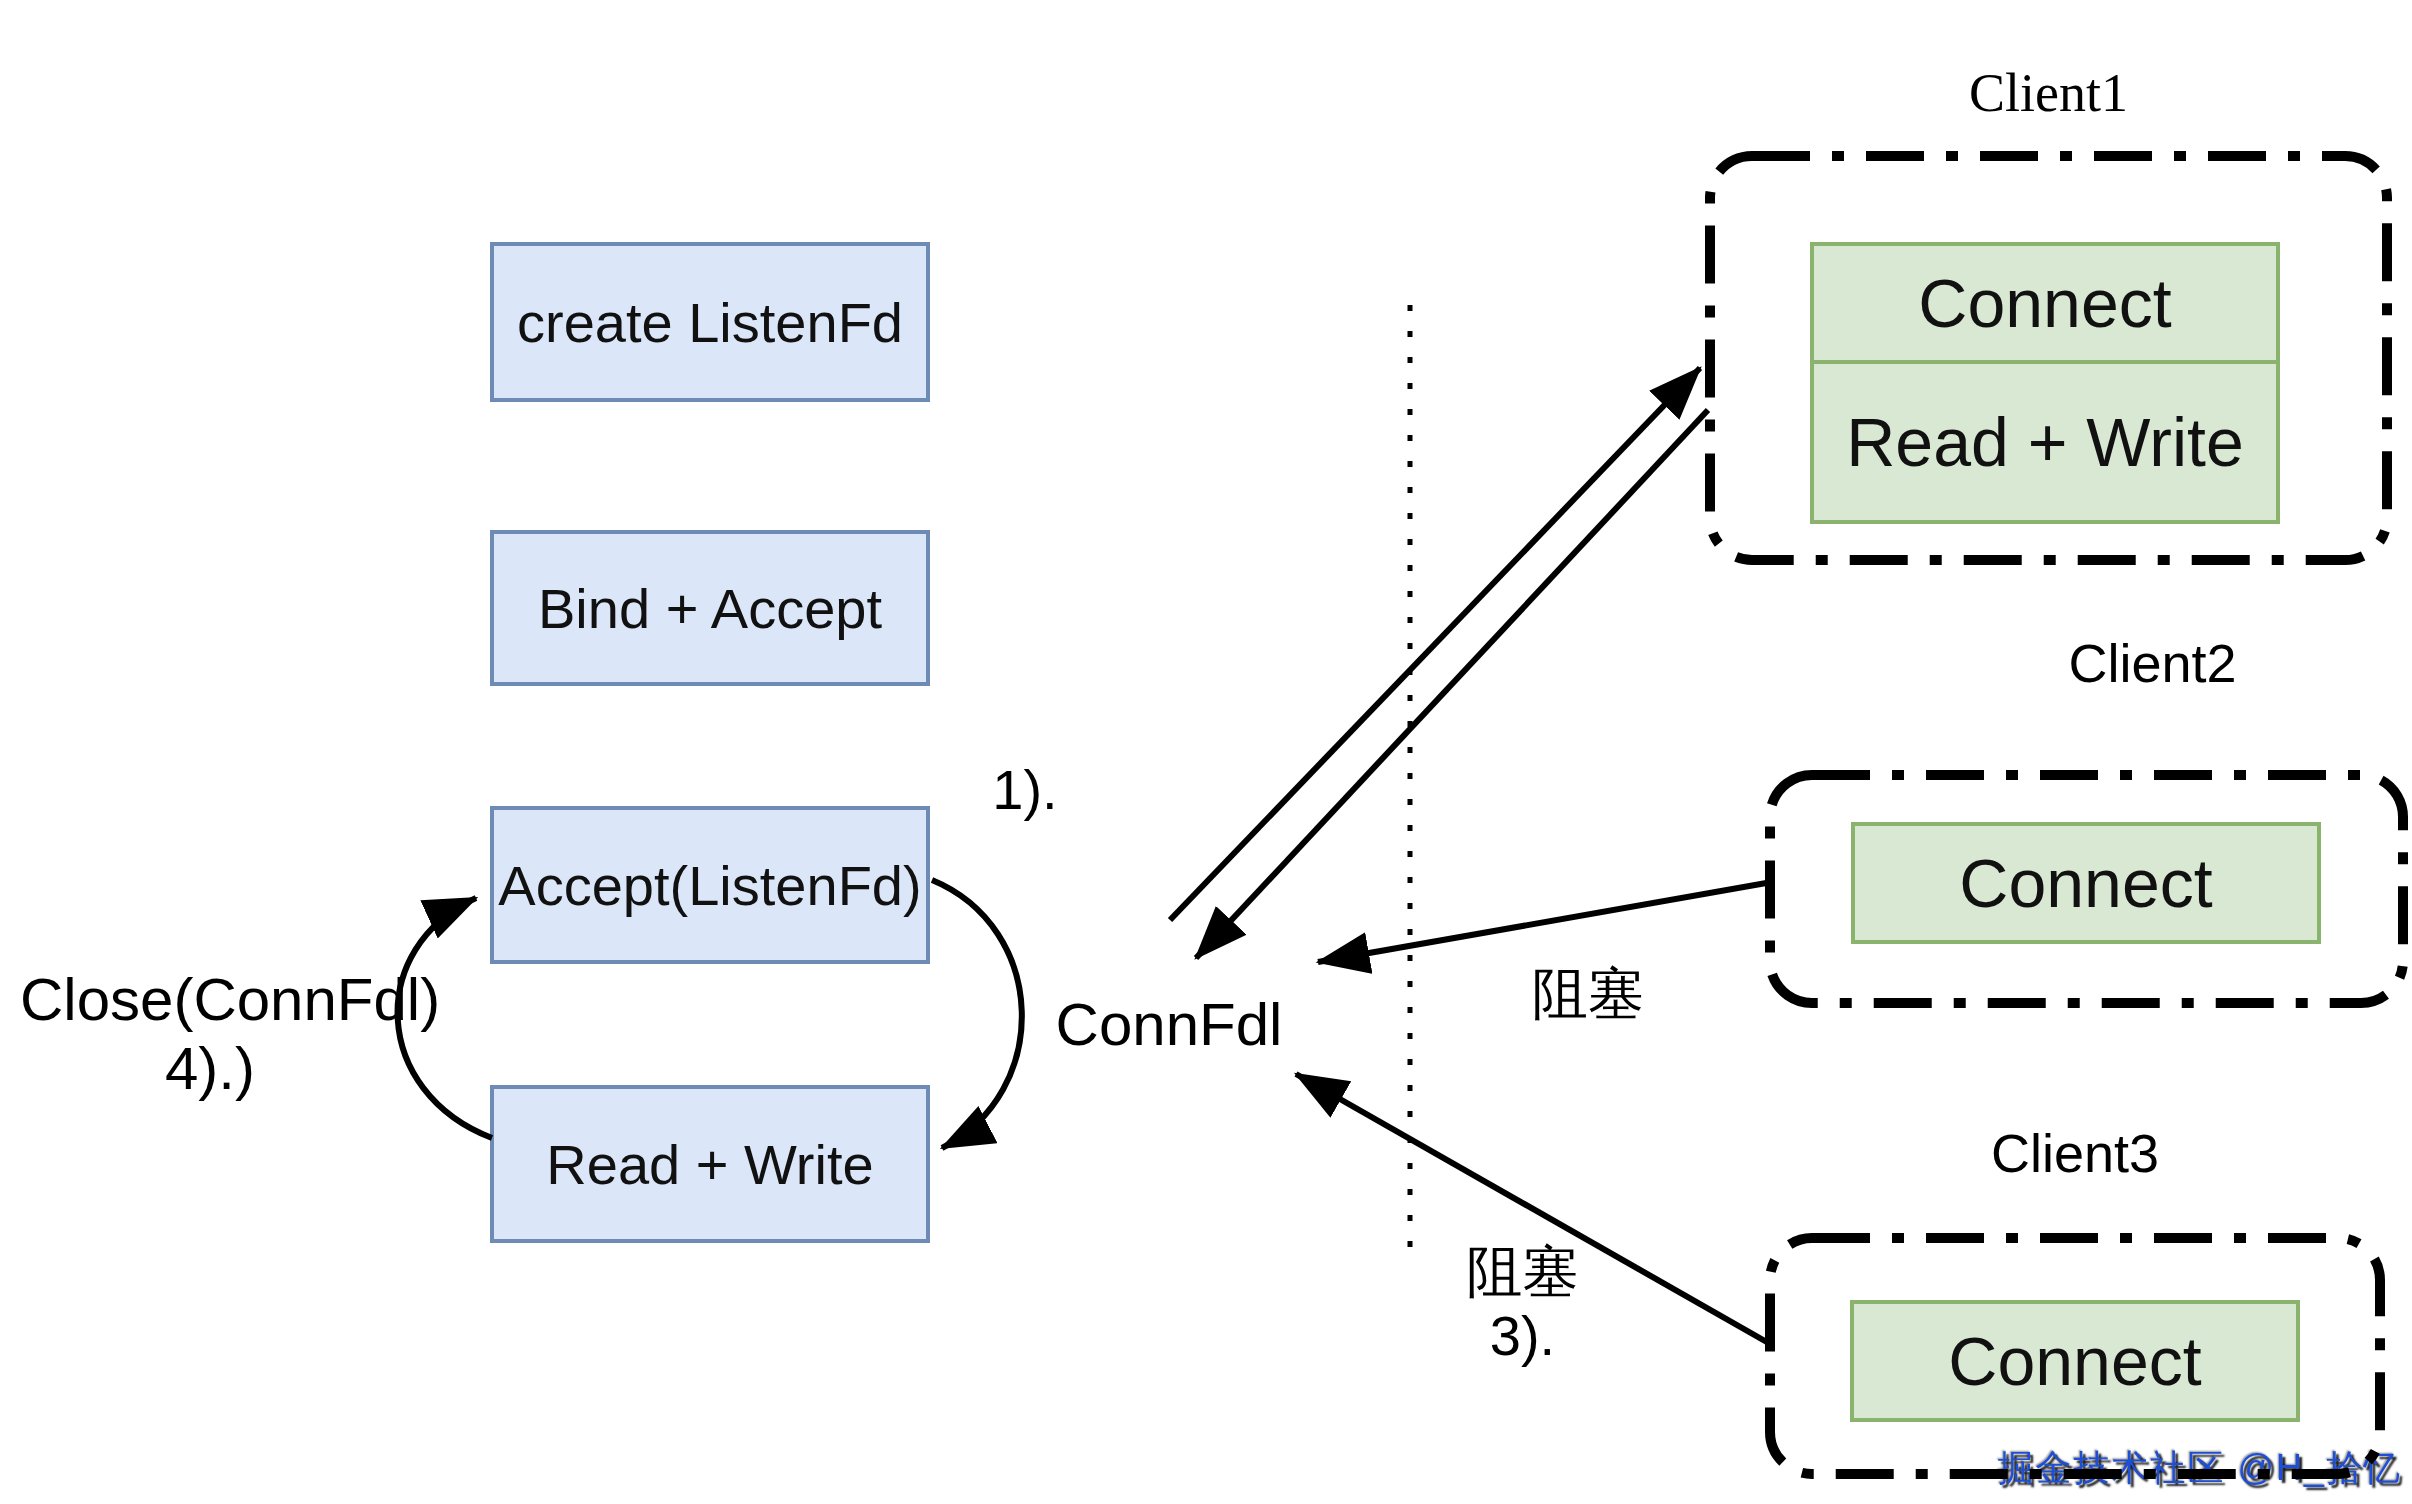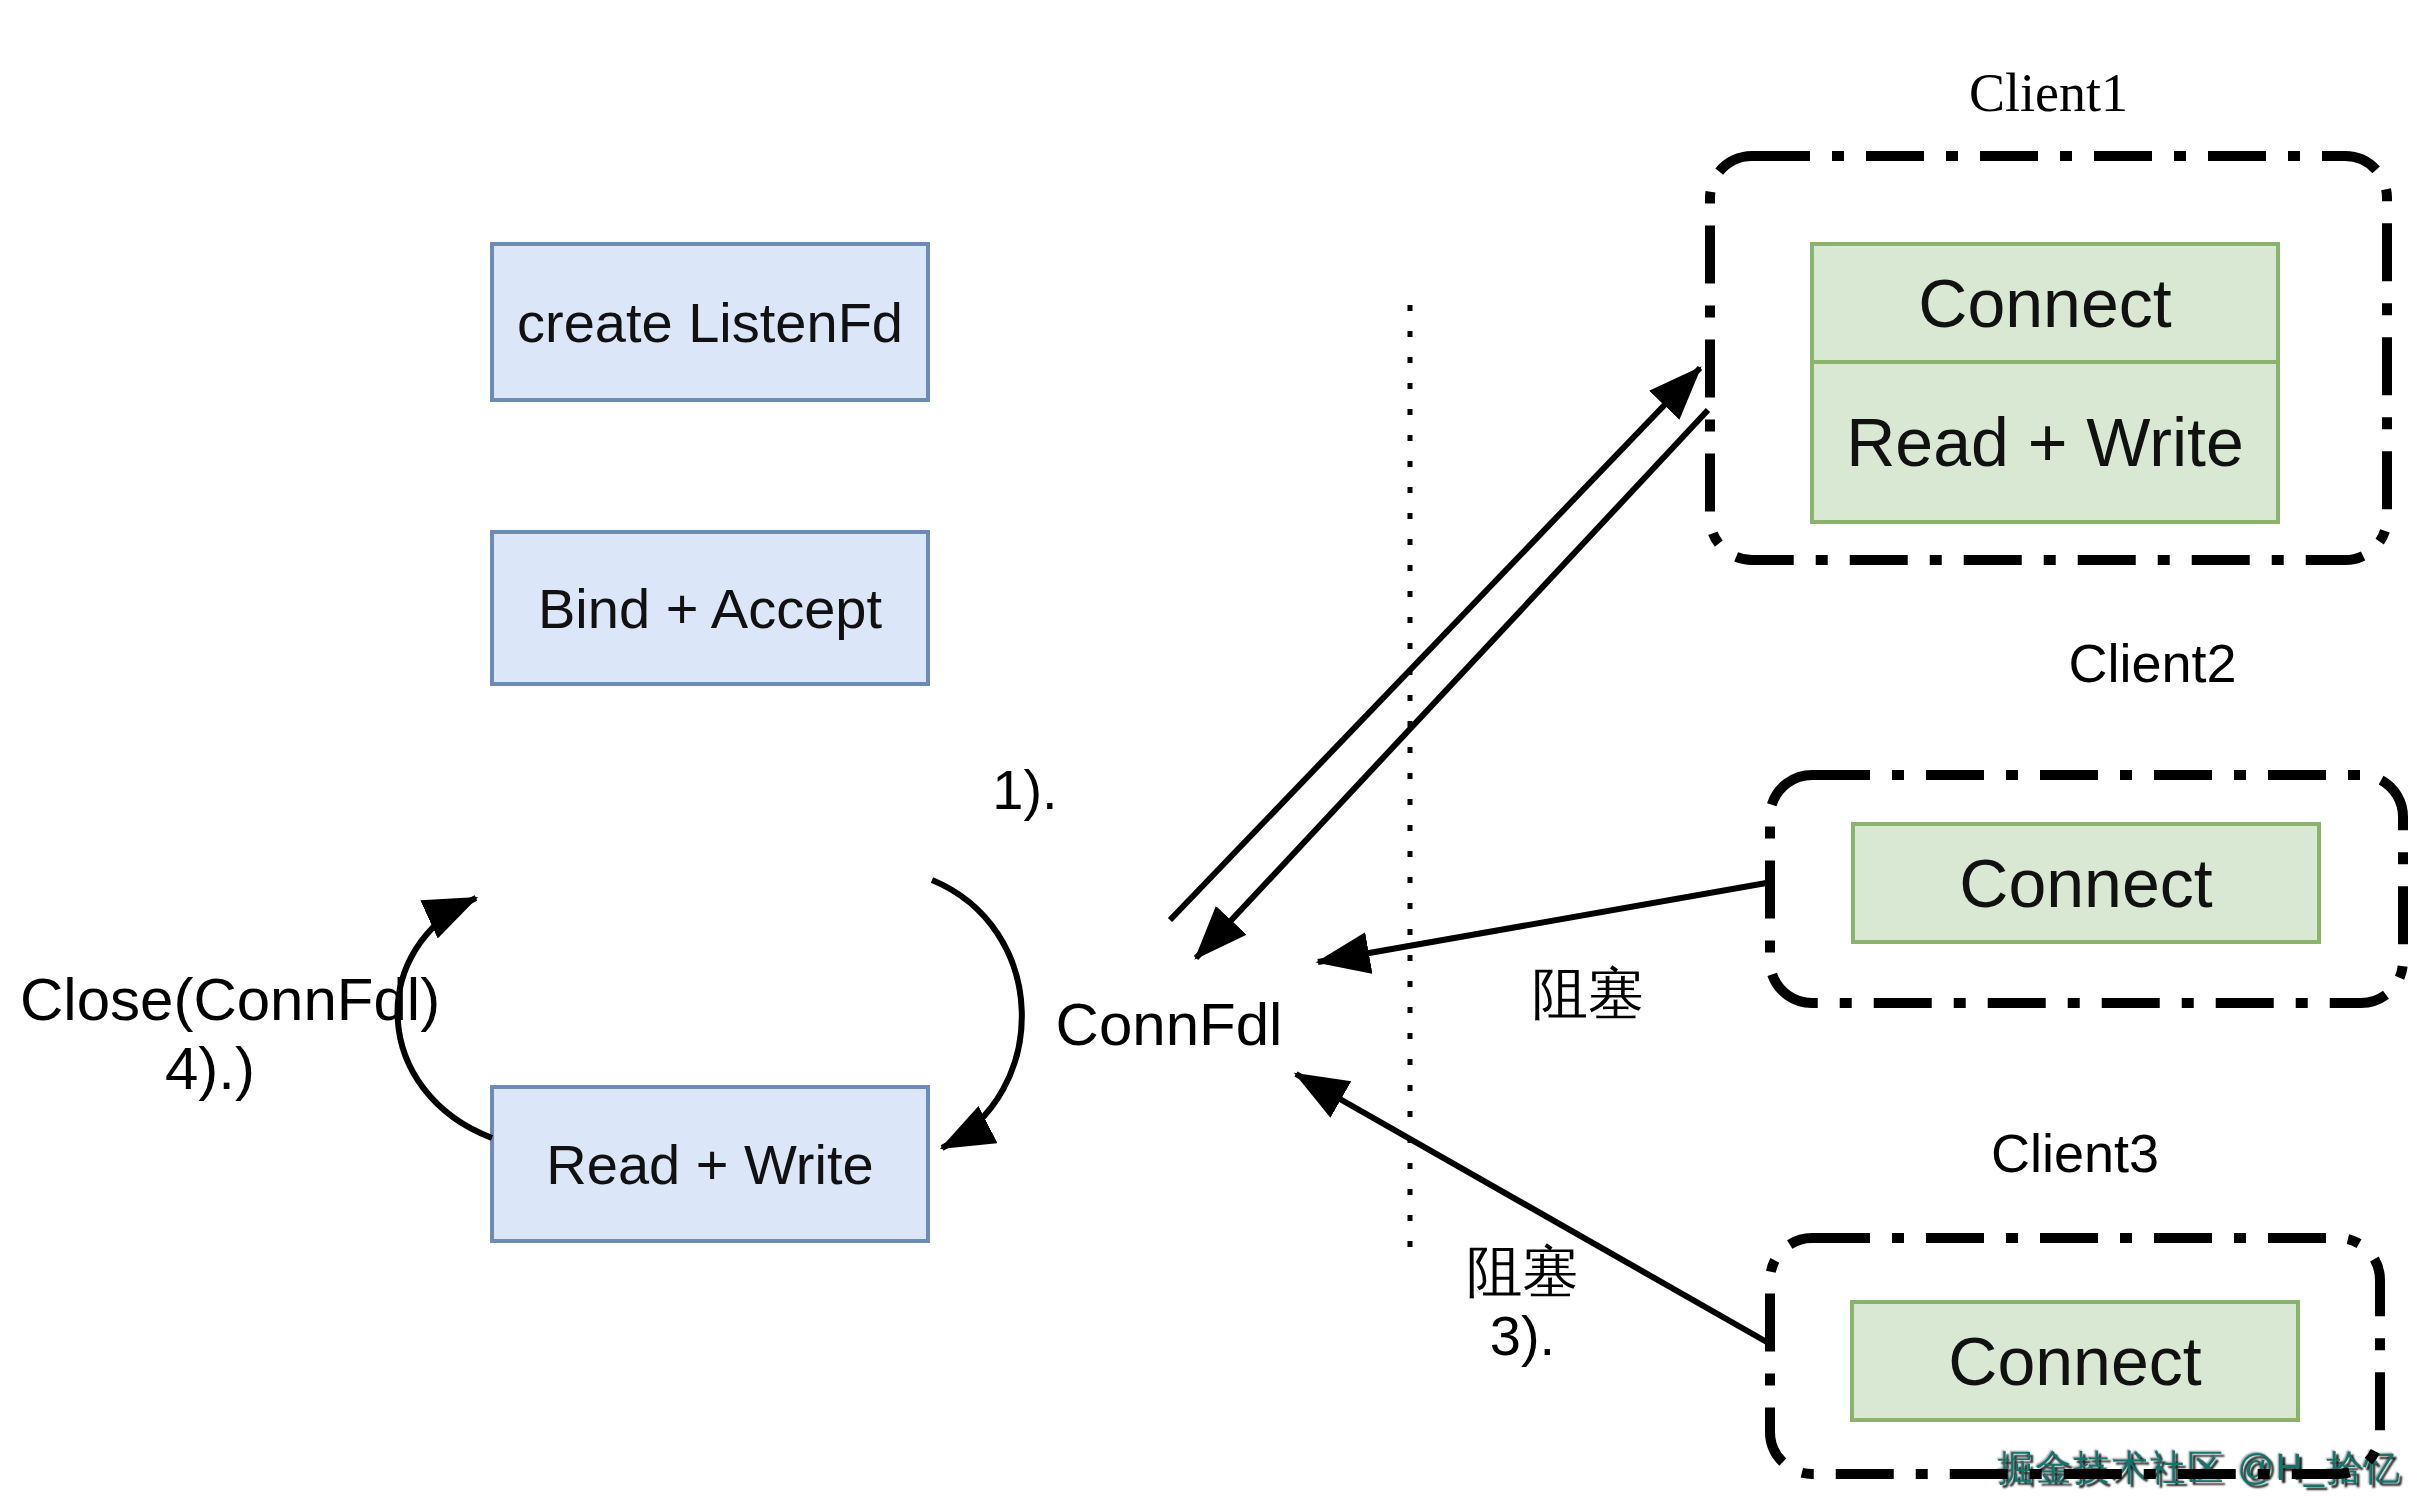--- a/index.html
+++ b/index.html
@@ -29,35 +29,38 @@
   }
   .client-title{
     font-size:54px;text-align:center;color:#000;
   }
   .annotation{
     font-size:56px;color:#000;text-align:center;line-height:1.15;
     white-space:nowrap;
   }
   .annotation.big{font-size:60px;}
   .watermark{
-    font-size:36px;color:#0f766e;letter-spacing:2px;white-space:nowrap;
+    font-size:36px;color:#1d4ed8;letter-spacing:2px;white-space:nowrap;
     text-shadow:3px 3px 2px rgba(0,0,0,0.9), -1px -1px 2px rgba(0,0,0,0.45);
   }
   svg.lines{position:absolute;left:0;top:0;pointer-events:none;}
 </style>
 </head>
 <body>
 
 <div class="stage">
 
   <div class="abs server-box" style="left:490px;top:242px;width:440px;height:160px;">
     <span>create ListenFd</span>
   </div>
   <div class="abs server-box" style="left:490px;top:530px;width:440px;height:156px;">
     <span>Bind + Accept</span>
+  </div>
+  <div class="abs server-box" style="left:490px;top:806px;width:440px;height:158px;">
+    <span>Accept(ListenFd)</span>
   </div>
   <div class="abs server-box" style="left:490px;top:1085px;width:440px;height:158px;">
     <span>Read + Write</span>
   </div>
 
   <div class="abs annotation big" style="left:20px;top:965px;width:380px;">
     <div>Close(ConnFdl)</div>
     <div>4).)</div>
   </div>
 

